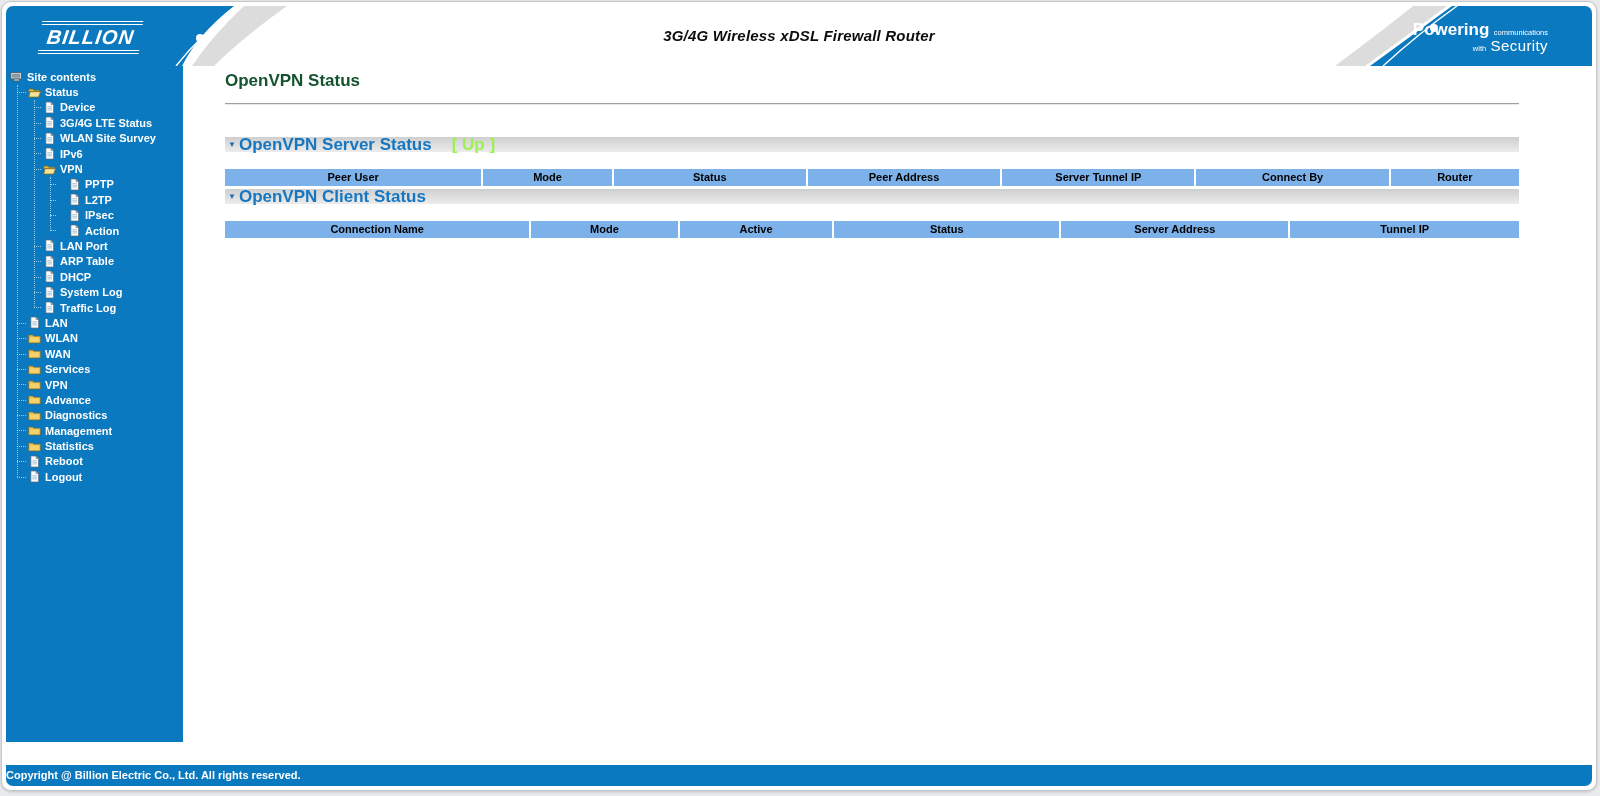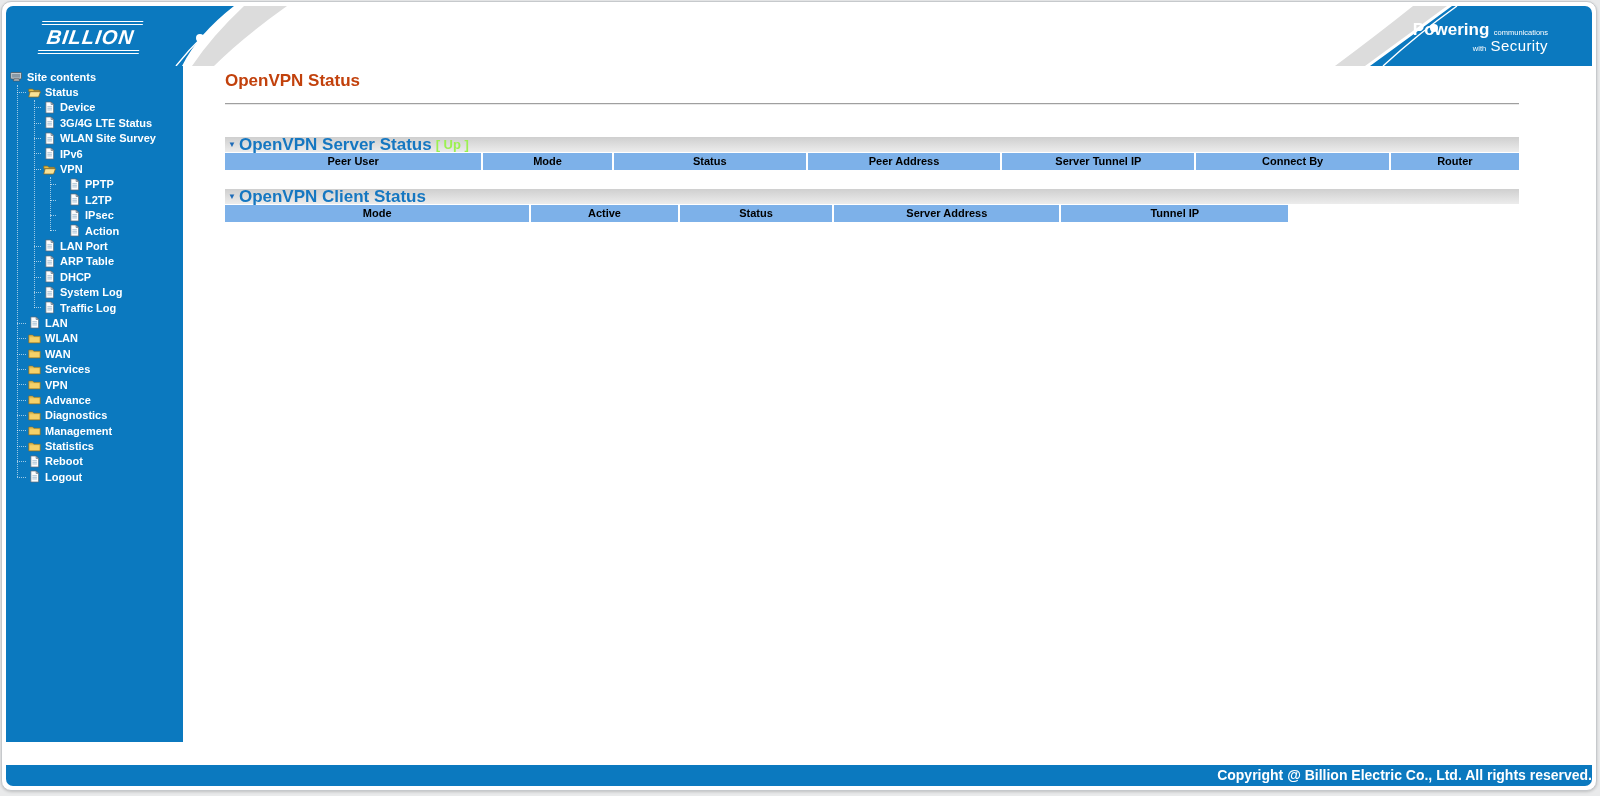--- a/index.html
+++ b/index.html
@@ -49,45 +49,45 @@
   .l1::before{left:11px;width:9px}
   .l2::before{left:28px;width:7px}
   .l3::before{left:44px;width:6px}
   .vline{position:absolute;width:0;border-left:1px dotted rgba(255,255,255,.6)}
   #v0{left:11px;top:19px;height:392px}
   #v1{left:28px;top:34px;height:208px}
   #v2{left:44px;top:111px;height:54px}
 
   
   .main{position:absolute;left:177px;top:60px;right:0;bottom:22px;background:#fff}
-  .page-title{position:absolute;left:42px;top:5px;font-size:17px;font-weight:bold;color:#c2410c}
+  .page-title{position:absolute;left:42px;top:5px;font-size:17px;font-weight:bold;color:#14532d}
   .rule{position:absolute;left:42px;top:37px;width:1294px;height:0;
         border-top:1px solid #9f9f9f;border-bottom:1px solid #e9e9e9}
   .section{position:absolute;left:42px;width:1294px}
   #sec-server{top:71px}
   #sec-client{top:123px}
   .secbar{
     height:15px;background:linear-gradient(#cfcfcf,#ececec);
     display:flex;align-items:center;padding-left:3px;cursor:pointer;
   }
   .secbar .arrow{font-size:8px;color:#1e6bb8;margin-right:3px;line-height:1}
   .secbar .stitle{font-size:17px;font-weight:bold;color:#1577c1}
-  .secbar .badge{font-size:13px;font-weight:bold;color:#9cf150;margin-left:4px}
-  .thead{display:grid;gap:2px;margin-top:1px}
+  .secbar .badge{font-size:17px;font-weight:bold;color:#9cf150;margin-left:20px}
+  .thead{display:grid;gap:2px;margin-top:17px}
   .cols7{grid-template-columns:20fr 10fr 15fr 15fr 15fr 15fr 10fr}
   .cols6{grid-template-columns:23.7fr 11.4fr 11.9fr 17.5fr 17.7fr 17.8fr}
   .th{
     background:#7db1e9;height:17px;line-height:17px;text-align:center;
     font-size:11px;font-weight:bold;color:#000;overflow:hidden;
   }
 
   
   .footer{
     position:absolute;left:0;right:0;top:759px;height:21px;background:#0b79bf;
-    color:#fff;font-size:14px;font-weight:bold;text-align:right;line-height:21px;
+    color:#fff;font-size:11px;font-weight:bold;text-align:left;line-height:21px;
   }
   .defs{position:absolute;width:0;height:0;overflow:hidden}
 </style>
 </head>
 <body>
 
 <svg class="defs" aria-hidden="true">
   <defs>
     <symbol id="i-computer" viewBox="0 0 16 16">
       <rect x="1" y="3" width="13" height="8" rx="1" fill="#dfe3e6" stroke="#4a4f54"></rect>
@@ -118,20 +118,21 @@
       <path d="M0,0 H228 Q192,28 176,60 H0 Z" fill="#0b79bf"></path>
       <path d="M238,0 H281 Q236,32 208,60 H186 Q206,30 238,0 Z" fill="#dcdcdc"></path>
       <path d="M233,0 Q195,28 170,60" fill="none" stroke="#ffffff" stroke-width="1.4"></path>
       <circle cx="194" cy="32" r="4" fill="#ffffff"></circle>
       <path d="M1446,0 H1586 V60 H1364 Q1408,28 1446,0 Z" fill="#0b79bf"></path>
       <path d="M1407,0 H1441 Q1400,30 1359,60 H1329 Q1372,28 1407,0 Z" fill="#dcdcdc"></path>
       <path d="M1451,0 Q1412,28 1377,60" fill="none" stroke="#ffffff" stroke-width="1.4"></path>
       <circle cx="1428" cy="22" r="4" fill="#ffffff"></circle>
     </svg>
     <div class="logo">BILLION</div>
+    <div class="rtitle">3G/4G Wireless xDSL Firewall Router</div>
     <div class="slogan">
       <div>
         <span class="s1b">Powering</span>
         <span class="s1r">communications</span>
       </div>
       <div>
         <span class="s2w">with</span>
         <span class="s2s">Security</span>
       </div>
     </div>
@@ -328,20 +329,21 @@
         <div class="th">Router</div>
       </div>
     </div>
 
     <div class="section" id="sec-client">
       <div class="secbar">
         <span class="arrow">▼</span>
         <span class="stitle">OpenVPN Client Status</span>
       </div>
       <div class="thead cols6">
+        <div class="th">Connection Name</div>
         <div class="th">Mode</div>
         <div class="th">Active</div>
         <div class="th">Status</div>
         <div class="th">Server Address</div>
         <div class="th">Tunnel IP</div>
       </div>
     </div>
   </div>
 
   <div class="footer">

